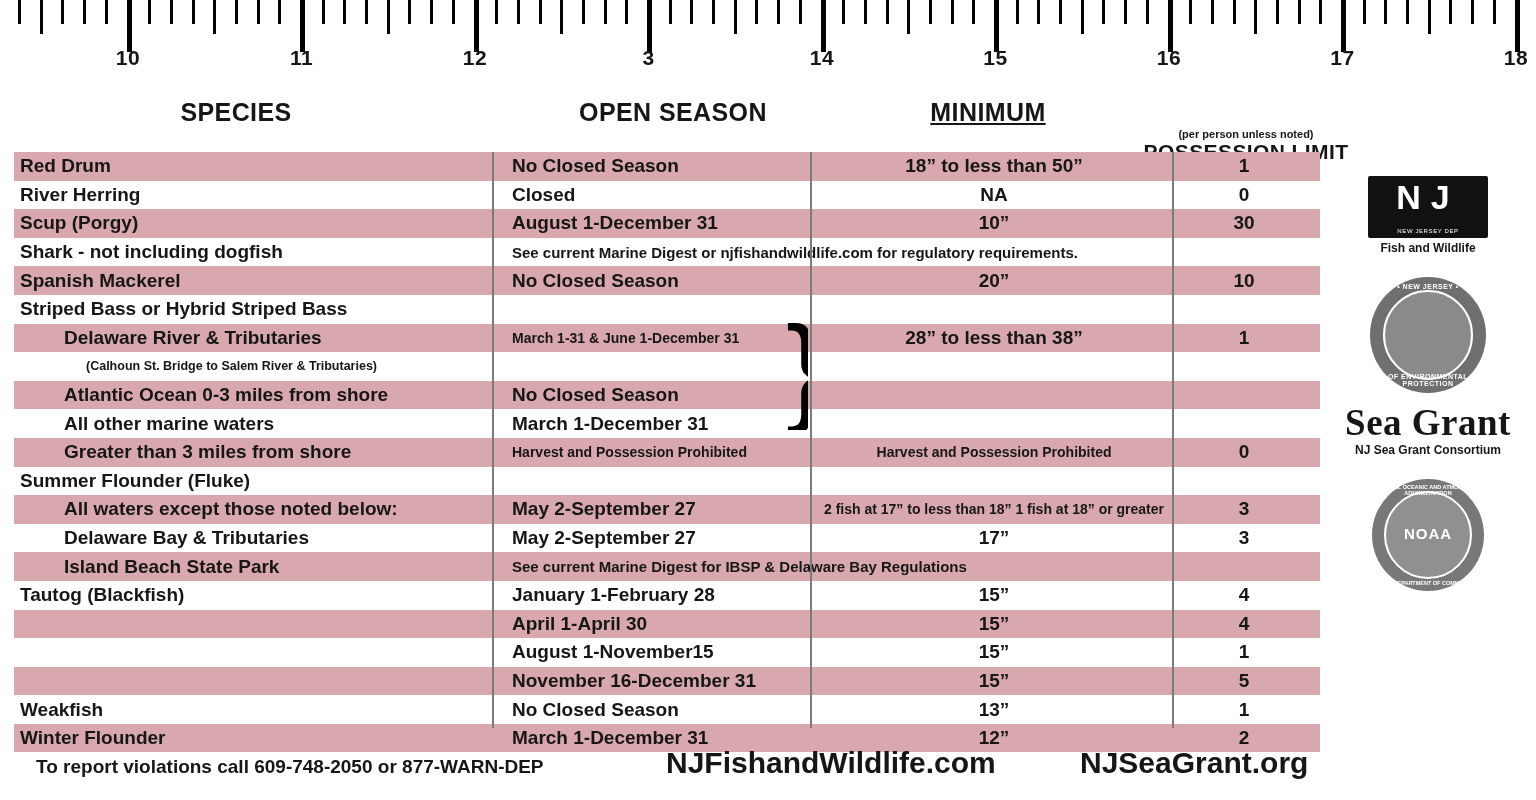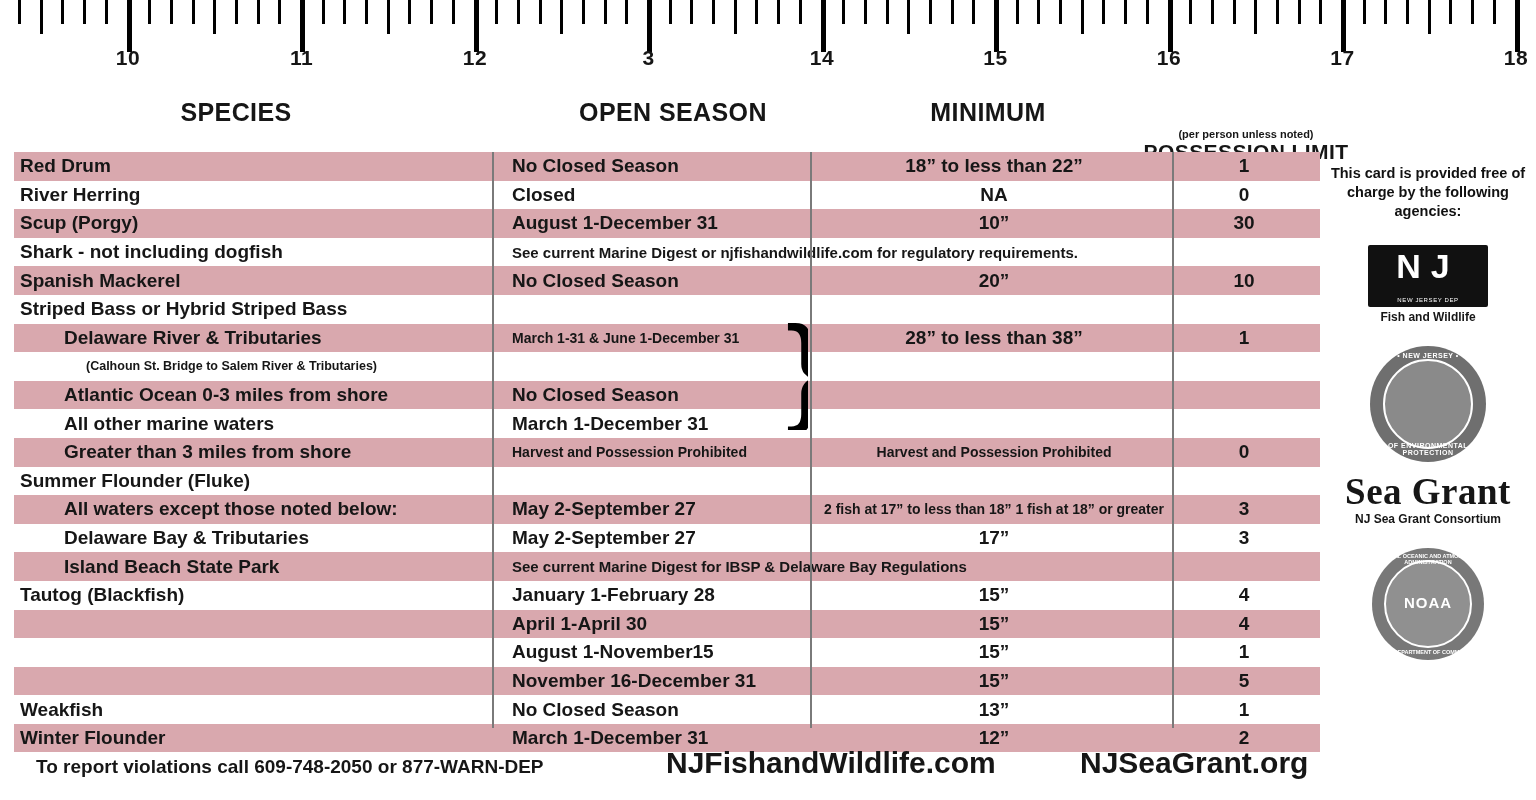--- a/index.html
+++ b/index.html
@@ -47,21 +47,21 @@
     position: absolute;
     font-weight: bold;
     font-size: 25px;
     letter-spacing: 0.4px;
     text-align: center;
     white-space: nowrap;
     transform: translateX(-50%);
   }
   #head-species { left: 236px; top: 98px; }
   #head-season  { left: 673px; top: 98px; }
-  #head-minimum { left: 988px; top: 98px; }
+  #head-minimum { left: 988px; top: 98px; text-decoration: underline; }
   #head-possession { left: 1246px; top: 98px; font-size: 21px; margin-top: 42px; }
   #head-possession-sub {
     position: absolute;
     left: 1246px; top: 128px;
     transform: translateX(-50%);
     font-size: 11px;
     font-weight: bold;
     white-space: nowrap;
   }
 
@@ -318,21 +318,21 @@
   <div class="col-head" id="head-species">SPECIES</div>
   <div class="col-head" id="head-season">OPEN SEASON</div>
   <div class="col-head" id="head-minimum">MINIMUM</div>
   <div class="col-head" id="head-possession">POSSESSION LIMIT</div>
   <div id="head-possession-sub">(per person unless noted)</div>
 
   <div id="table">
       <div class="row shaded">
         <div class="cell c-species">Red Drum</div>
         <div class="cell c-season">No Closed Season</div>
-        <div class="cell c-min">18” to less than 22”</div>
+        <div class="cell c-min">18” to less than 50”</div>
         <div class="cell c-poss">1</div>
       </div>
       <div class="row">
         <div class="cell c-species">River Herring</div>
         <div class="cell c-season">Closed</div>
         <div class="cell c-min">NA</div>
         <div class="cell c-poss">0</div>
       </div>
       <div class="row shaded">
         <div class="cell c-species">Scup (Porgy)</div>
@@ -445,21 +445,20 @@
         <div class="cell c-poss">2</div>
       </div>
     </div>
 
   <div class="vline" id="vline-1"></div>
   <div class="vline" id="vline-2"></div>
   <div class="vline" id="vline-3"></div>
   <div id="brace">}</div>
 
   <div id="right-panel">
-    <div id="provided-text">This card is provided free of charge by the following agencies:</div>
 
     <div class="logo-box" id="logo-njfw">
       <div id="njfw-mark">
         <div class="nj-letters">NJ</div>
         <div class="nj-sub">NEW JERSEY DEP</div>
       </div>
       <div id="njfw-caption">Fish and Wildlife</div>
     </div>
 
     <div class="logo-box" id="logo-dep">

